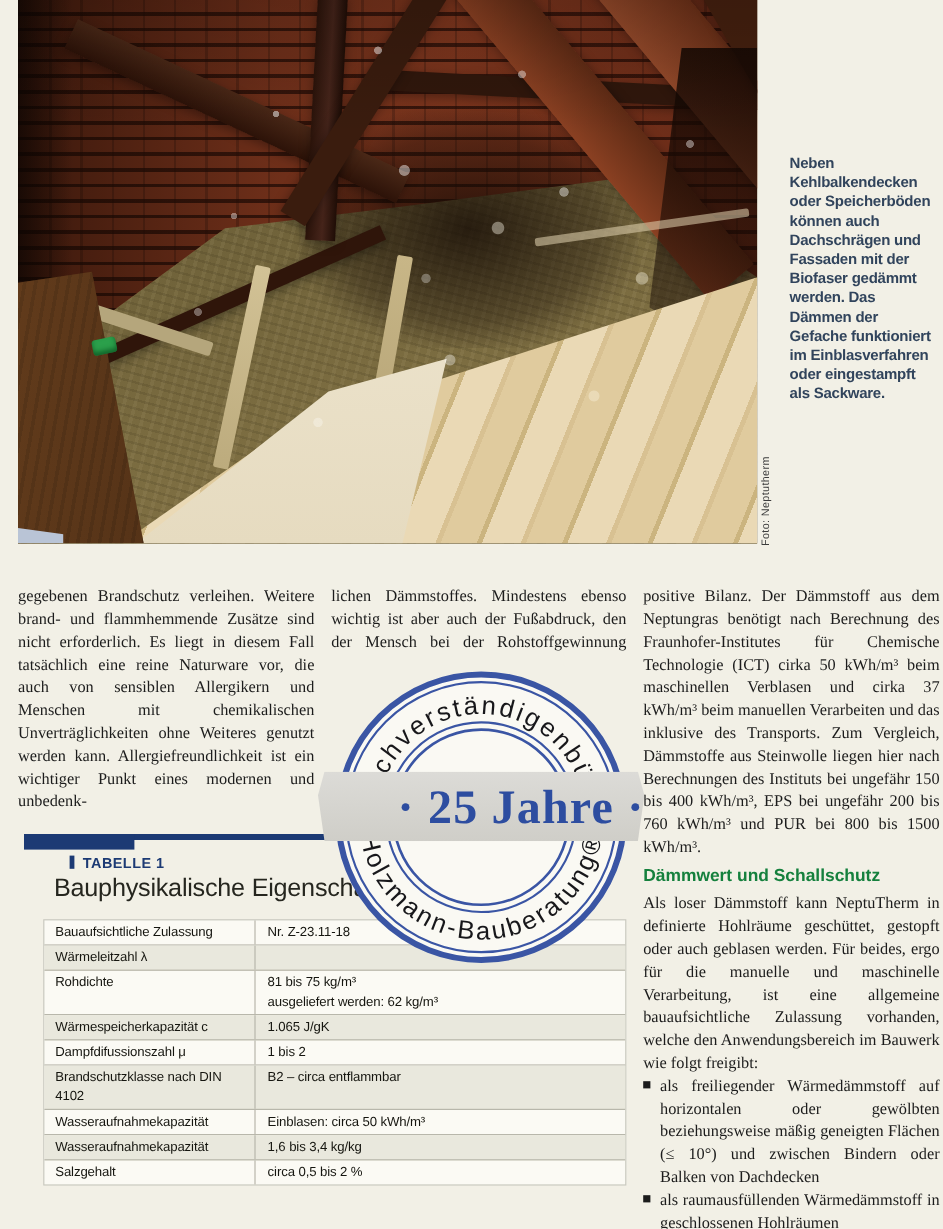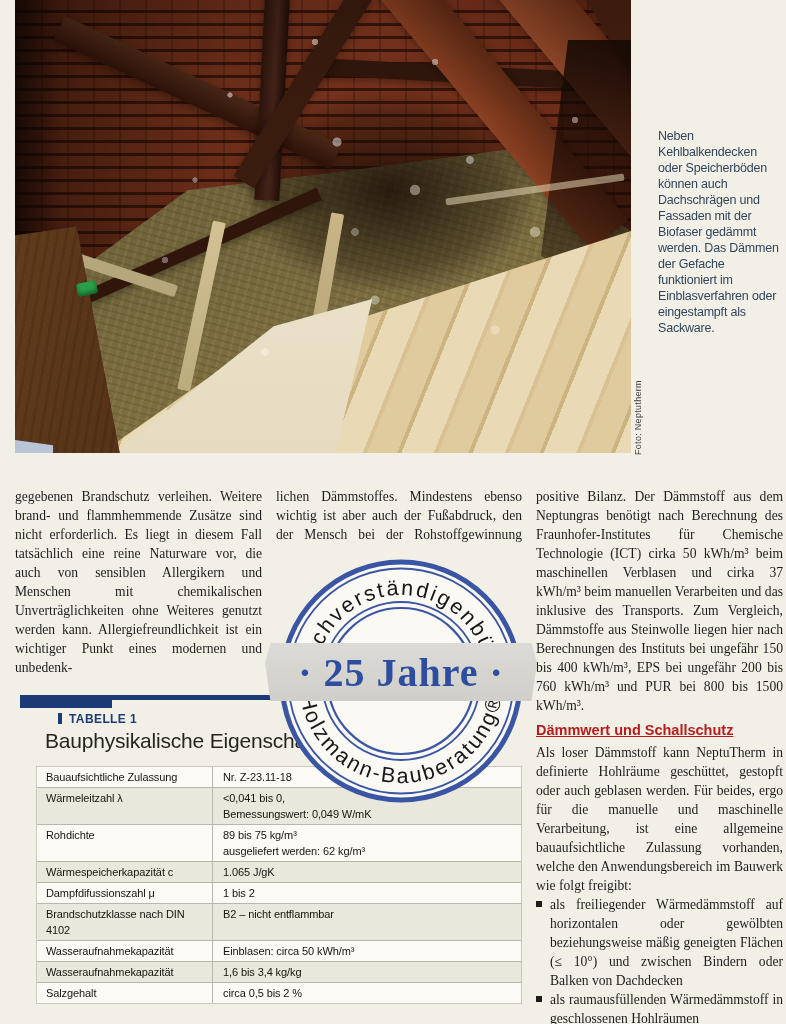--- a/index.html
+++ b/index.html
@@ -77,33 +77,33 @@
        radial-gradient(circle 7px at 480px 330px, rgba(255,250,235,.32) 60%, transparent 70%),
        radial-gradient(circle 5px at 560px 120px, rgba(255,255,255,.4) 60%, transparent 70%),
        radial-gradient(circle 5px at 420px 62px, rgba(255,255,255,.45) 60%, transparent 70%),
        radial-gradient(circle 4px at 180px 180px, rgba(255,255,255,.4) 60%, transparent 70%),
        radial-gradient(circle 6px at 340px 232px, rgba(255,255,255,.3) 60%, transparent 70%);
   }
   .ph-vignette { inset:0; background:linear-gradient(to bottom, rgba(0,0,0,.15), transparent 25%); }
 
   
   .caption { position:absolute; left:658px; top:128px; width:124px;
-     font-family:"Liberation Sans", sans-serif; font-weight:normal;
+     font-family:"Liberation Sans", sans-serif; font-weight:bold;
      font-size:12.5px; line-height:16px; color:#31445c; letter-spacing:-.2px; }
   .credit { position:absolute; left:633px; top:367px; height:88px;
      font-family:"Liberation Sans", sans-serif; font-size:9px; color:#3c3c3c;
      writing-mode:vertical-rl; transform:rotate(180deg); letter-spacing:.3px; }
 
   
   .col { position:absolute; top:487px; font-size:13.6px; line-height:19px; text-align:justify; z-index:1; }
   .col-1 { left:15px;  width:247px; text-align-last:justify; }
   .col-2 { left:276px; width:246px; text-align-last:justify; }
   .col-3 { left:536px; width:247px; }
   .col-3 .subhead { font-family:"Liberation Sans", sans-serif; font-weight:bold;
-     font-size:14.5px; color:#b91c1c; margin:6px 0 3px; text-align:left;text-decoration:underline; }
+     font-size:14.5px; color:#15803d; margin:6px 0 3px; text-align:left; }
   .bullet { position:relative; padding-left:14px; }
   .bullet .sq { position:absolute; left:0; top:6px; width:6px; height:6px; background:#1c1c1c; }
 
   
   .tbl-bar-thin  { position:absolute; left:20px; top:695px; width:500px; height:5px;  background:#1c3a74; z-index:2; }
   .tbl-bar-thick { position:absolute; left:20px; top:695px; width:92px;  height:13px; background:#1c3a74; z-index:2; }
   .tbl-kicker { position:absolute; left:46px; top:712px; z-index:2;
      font-family:"Liberation Sans", sans-serif; font-weight:bold; font-size:12px; color:#1c3a74; letter-spacing:.4px;margin-left:12px; }
   .tbl-kicker .mark { display:inline-block; width:4px; height:11px; background:#1c3a74; margin-right:7px; vertical-align:-1px; }
   .tbl-title { position:absolute; left:45px; top:729px; z-index:2;
@@ -118,21 +118,21 @@
   .tcell-v { flex:1; padding:2px 4px 2px 10px; }
   .tcell-v span { display:block; }
 
   
   .stamp { position:absolute; left:279px; top:559px; width:244px; height:244px; z-index:6; }
   .stamp svg { position:absolute; inset:0; }
   .stamp .arc-text { font-family:"Liberation Sans", sans-serif; font-size:21.5px; letter-spacing:2.2px; fill:#17171a; }
   .banner { position:absolute; left:-14px; top:84px; width:272px; height:58px;
      background:linear-gradient(#dcdbd7,#cfcec8);
      clip-path:polygon(2% 0,98% 0,100% 34%,98% 100%,2% 100%,0 34%);
-     display:flex; align-items:center; justify-content:center; }
+     display:flex; align-items:center; justify-content:flex-end; }
   .banner-text { font-family:"Liberation Serif", serif; font-weight:bold; font-size:40px;
      color:#2d4da0; letter-spacing:1px; white-space:nowrap; }
 </style>
 </head>
 <body>
 
 <div class="photo">
   <div class="ph-insulation"></div>
   <div class="ph-ins-tex"></div>
   <div class="ph-brick"></div>
@@ -188,48 +188,44 @@
 
 <div class="tbl-box">
   <div class="trow">
     <div class="tcell-l">Bauaufsichtliche Zulassung</div>
     <div class="tcell-v">
         <span>Nr. Z-23.11-18</span>
       </div>
   </div>
   <div class="trow">
     <div class="tcell-l">Wärmeleitzahl λ</div>
-    <div class="tcell-v">
-      <span>&lt;0,041 bis 0,</span>
-      <span>Bemessungswert: 0,049 W/mK</span>
-    </div>
   </div>
   <div class="trow">
     <div class="tcell-l">Rohdichte</div>
     <div class="tcell-v">
-      <span>89 bis 75 kg/m³</span>
+      <span>81 bis 75 kg/m³</span>
       <span>ausgeliefert werden: 62 kg/m³</span>
     </div>
   </div>
   <div class="trow">
     <div class="tcell-l">Wärmespeicherkapazität c</div>
     <div class="tcell-v">
         <span>1.065 J/gK</span>
       </div>
   </div>
   <div class="trow">
     <div class="tcell-l">Dampfdifussionszahl μ</div>
     <div class="tcell-v">
         <span>1 bis 2</span>
       </div>
   </div>
   <div class="trow">
     <div class="tcell-l">Brandschutzklasse nach DIN 4102</div>
     <div class="tcell-v">
-        <span>B2 – nicht entflammbar</span>
+        <span>B2 – circa entflammbar</span>
       </div>
   </div>
   <div class="trow">
     <div class="tcell-l">Wasseraufnahmekapazität</div>
     <div class="tcell-v">
       <span>Einblasen: circa 50 kWh/m³</span>
     </div>
   </div>
   <div class="trow">
     <div class="tcell-l">Wasseraufnahmekapazität</div>

